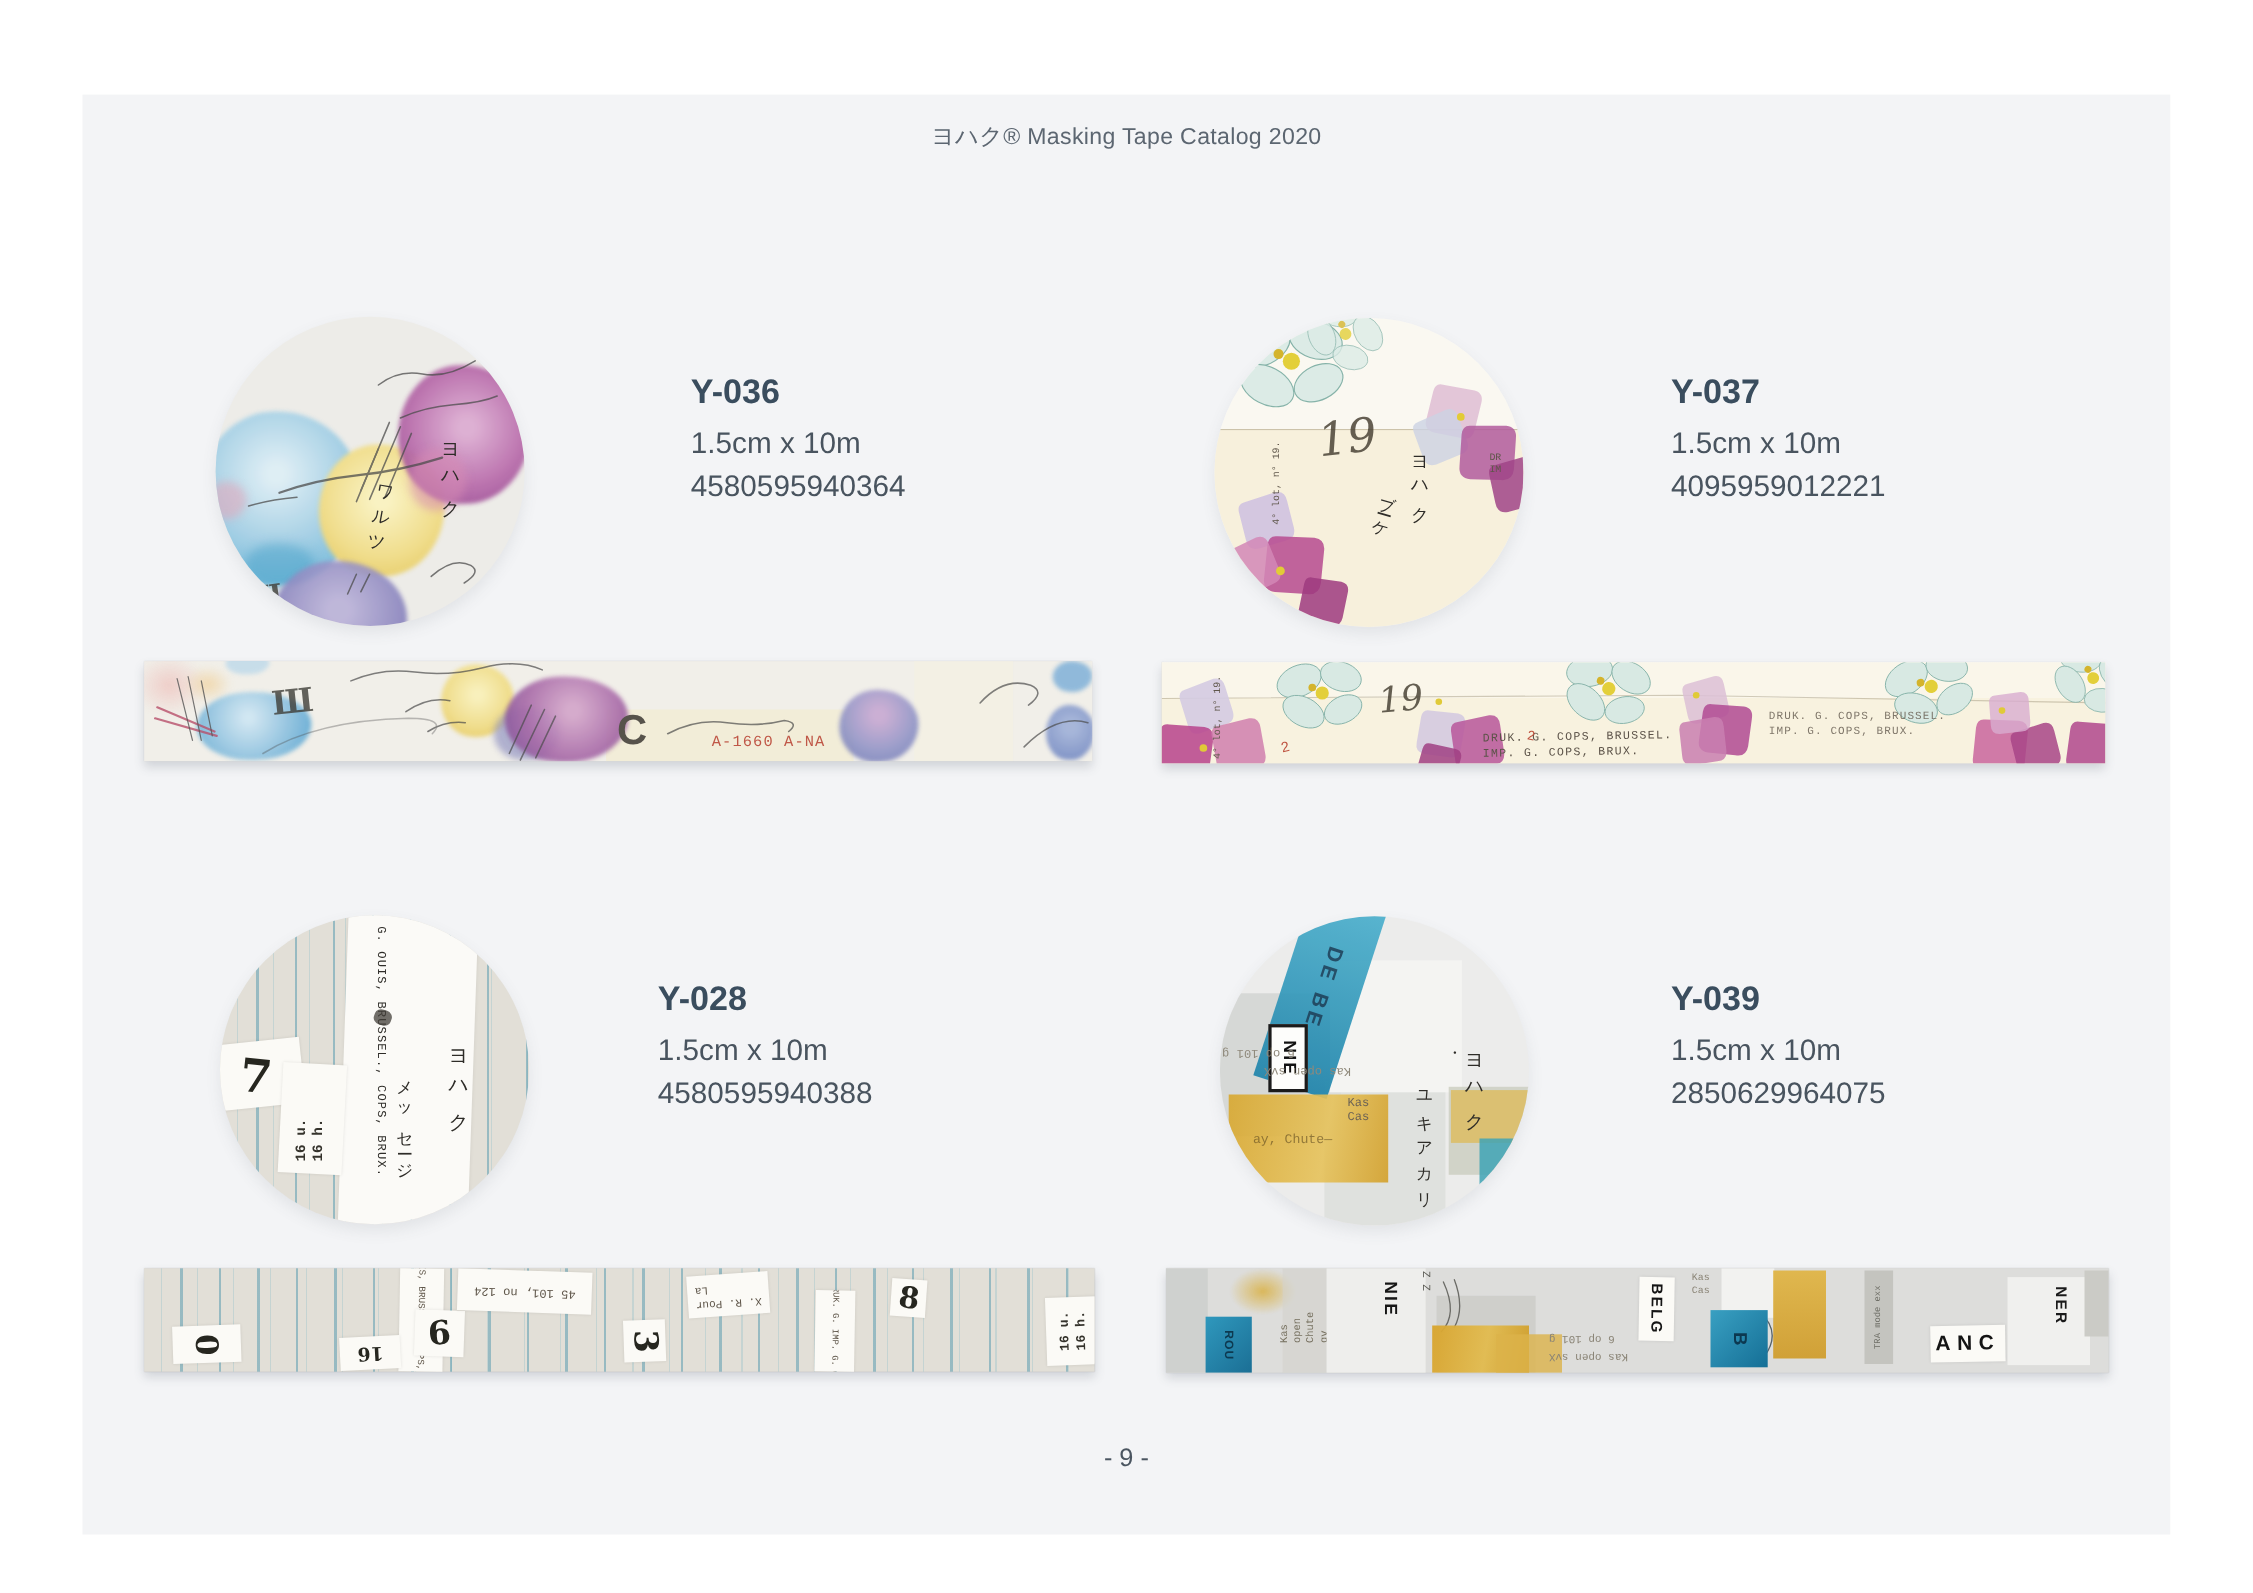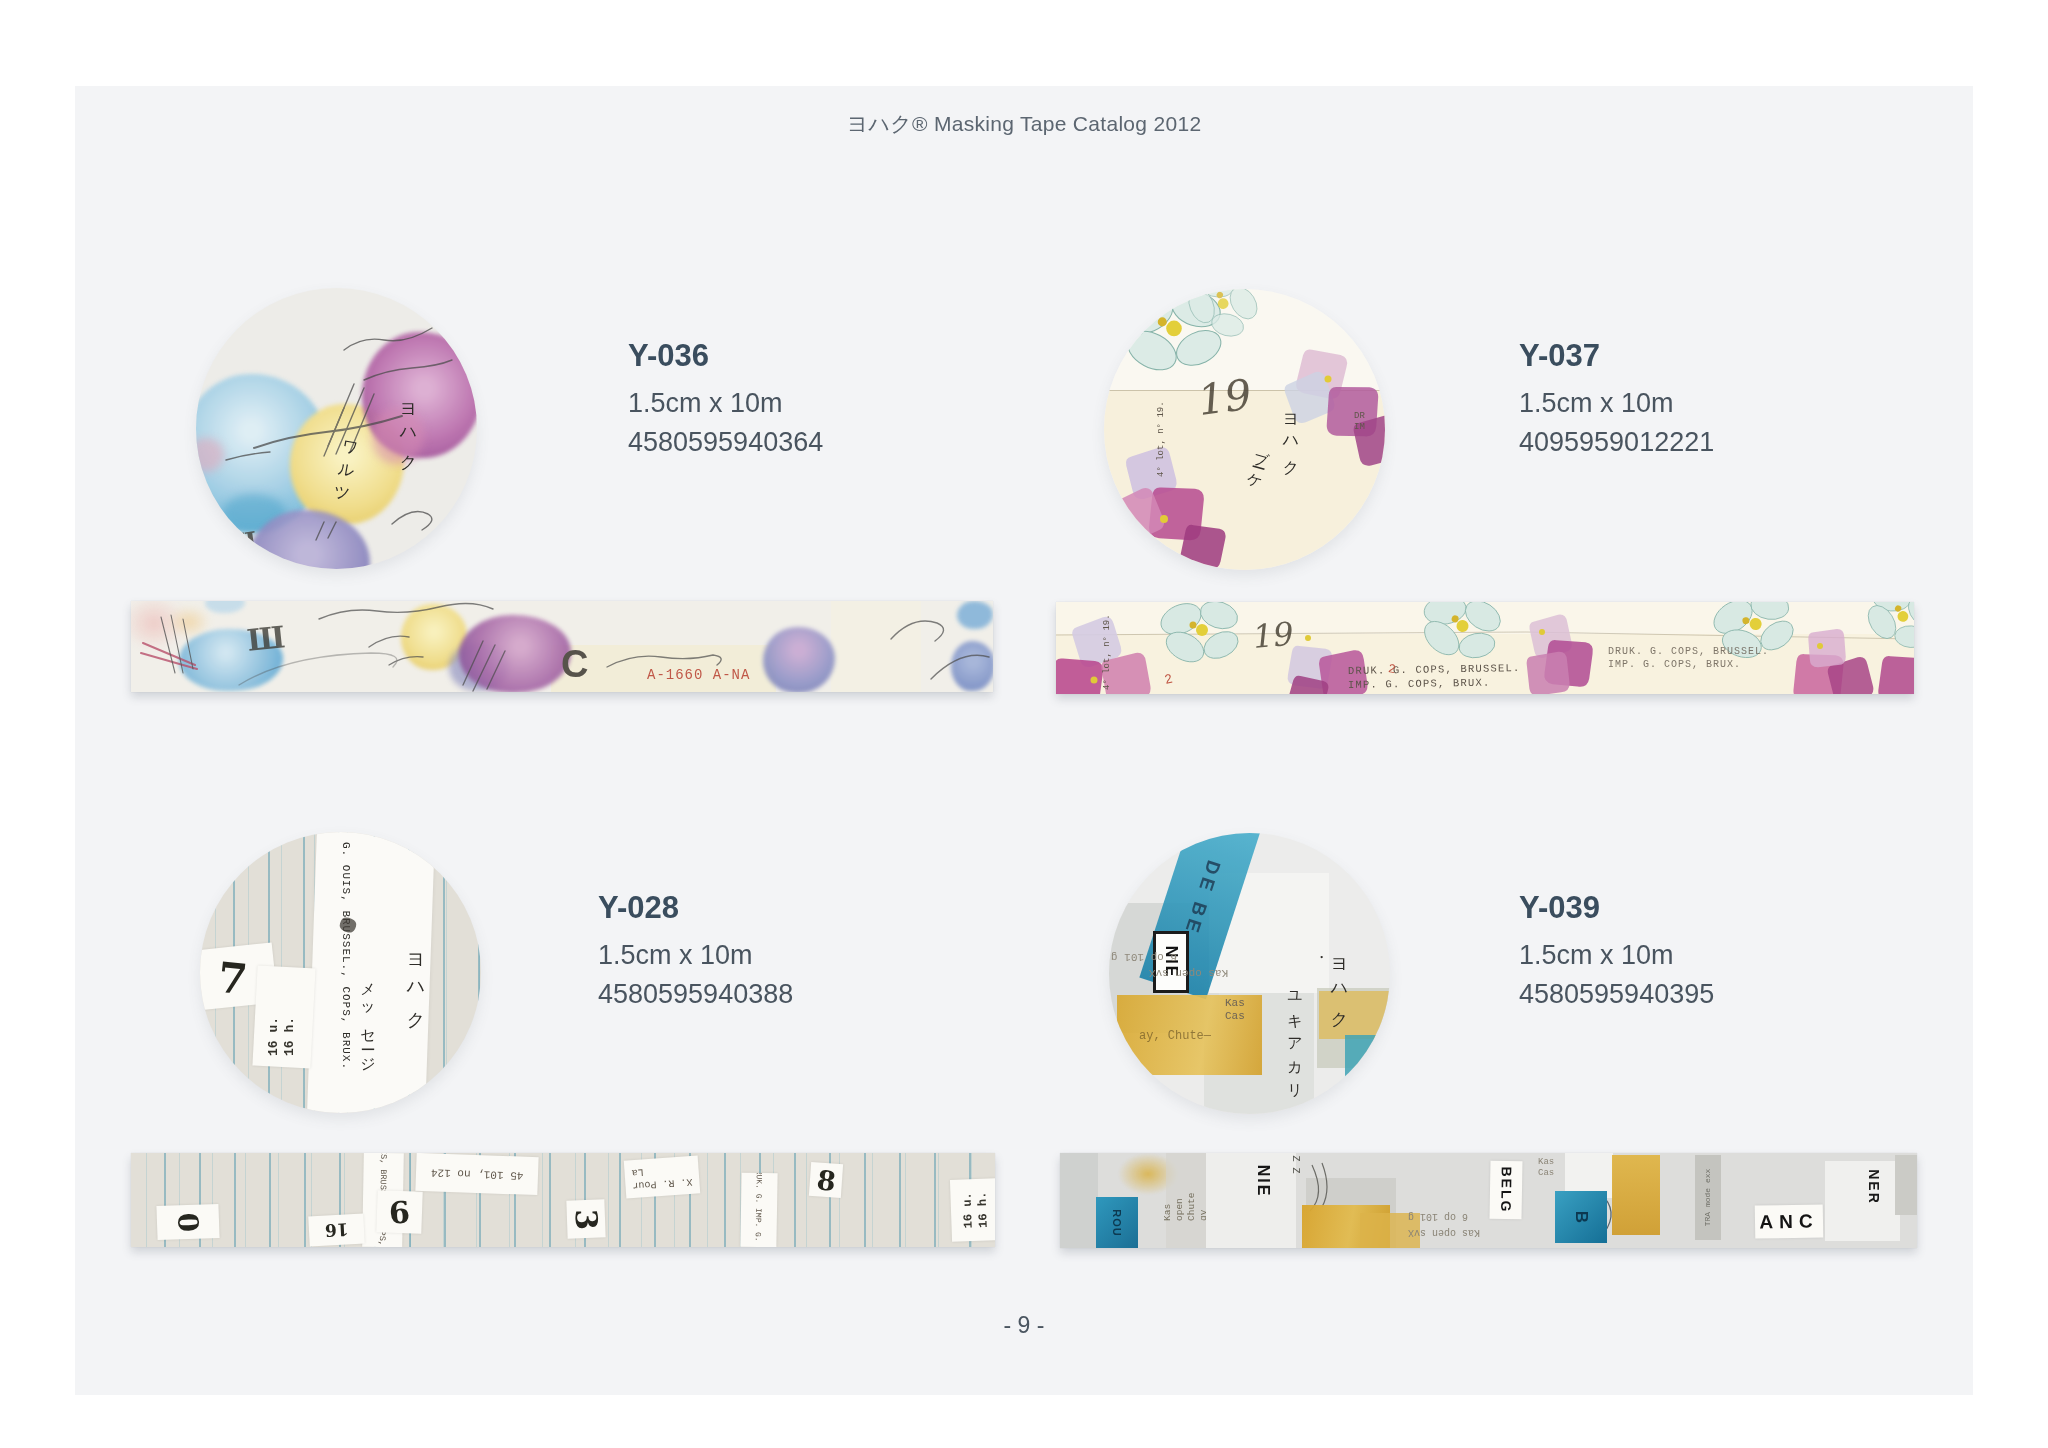--- a/index.html
+++ b/index.html
@@ -65,21 +65,21 @@
       <ellipse cx="-17" cy="15" rx="20" ry="13" stroke="#86b3a9" stroke-width="0.8" transform="rotate(28 -17 15)"></ellipse>
       <ellipse cx="19" cy="13" rx="18" ry="12" stroke="#86b3a9" stroke-width="0.8" transform="rotate(-26 19 13)"></ellipse>
       <circle cx="0" cy="-2" r="6" fill="#e3cf3a" stroke="none"></circle>
       <circle cx="-9" cy="-7" r="3.5" fill="#d4b42c" stroke="none"></circle>
     </g>
   </defs>
 </svg>
 
 <div class="canvas">
   <div class="panel"></div>
-  <div class="header">ヨハク® Masking Tape Catalog 2012</div>
+  <div class="header">ヨハク® Masking Tape Catalog 2020</div>
 
   <div class="swatch c1 c1bg">
     <div class="blob" style="left:-16px;top:86px;width:148px;height:158px;background:radial-gradient(circle at 48% 36%, #ddeef5 6%, #a3cfe5 48%, #5fb0d6 90%);opacity:.92"></div>
     <div class="blob" style="left:26px;top:206px;width:64px;height:40px;background:#46a0c8;opacity:.5;filter:blur(5px)"></div>
     <div class="blob" style="left:94px;top:116px;width:114px;height:120px;background:radial-gradient(circle at 50% 42%, #f9f2c2 8%, #f0dd8c 58%, #e3c75e 95%)"></div>
     <div class="blob" style="left:166px;top:44px;width:120px;height:126px;background:radial-gradient(circle at 52% 45%, #dcabd1 8%, #b96cab 55%, #8f3f8c 95%);opacity:.92"></div>
     <div class="blob" style="left:176px;top:120px;width:52px;height:56px;background:#d78cb4;opacity:.55;filter:blur(4px)"></div>
     <div class="blob" style="left:50px;top:222px;width:124px;height:112px;background:radial-gradient(circle at 50% 40%, #b9b2d8 10%, #8d88c0 60%, #6f6aae 95%);opacity:.9"></div>
     <div class="blob" style="left:-8px;top:150px;width:36px;height:34px;background:#e0a9bc;opacity:.6;filter:blur(4px)"></div>
     <svg class="art" viewBox="0 0 281 281" fill="none" stroke="#4c4c4c" stroke-width="1.4" stroke-linecap="round" opacity=".75">
@@ -296,21 +296,21 @@
     <div class="patch" style="left:210px;top:158px;width:72px;height:48px;background:#ddba55;opacity:.75"></div>
     <div class="patch" style="left:236px;top:202px;width:42px;height:58px;background:#3fa3b5;opacity:.85"></div>
     <div class="vtext" style="left:204px;top:116px;font-size:14px;">・</div>
     <div class="vtext" style="left:220px;top:114px;font-size:17px;letter-spacing:7px;">ヨハク</div>
     <div class="vtext" style="left:176px;top:148px;font-size:15px;letter-spacing:6px;">ユキアカリ</div>
   </div>
 
   <div class="info i4">
     <div class="code">Y-039</div>
     <div class="size">1.5cm x 10m</div>
-    <div class="barcode">4580595940395</div>
+    <div class="barcode">2850629964075</div>
   </div>
 
   <div class="strip s4">
     <div class="patch" style="left:0;top:0;width:38px;height:95px;background:#cfd1cf"></div>
     <div class="flex" style="left:36px;top:44px;width:42px;height:51px;background:linear-gradient(135deg,#2f98bd,#1b6f95)">
       <span style="transform:rotate(90deg);font-size:11px;font-weight:700;color:#0d3950;letter-spacing:1px">ROU</span>
     </div>
     <div class="blob" style="left:58px;top:0;width:60px;height:42px;background:radial-gradient(closest-side,#d9ae3a,rgba(217,174,58,0));opacity:.8;filter:blur(1px)"></div>
     <div class="flex" style="left:106px;top:0;width:40px;height:95px;background:rgba(211,210,204,.6)">
       <span class="micro prelines" style="position:static;font-size:9.5px;line-height:12px;color:#76705f;transform:rotate(-90deg)">Kas open

